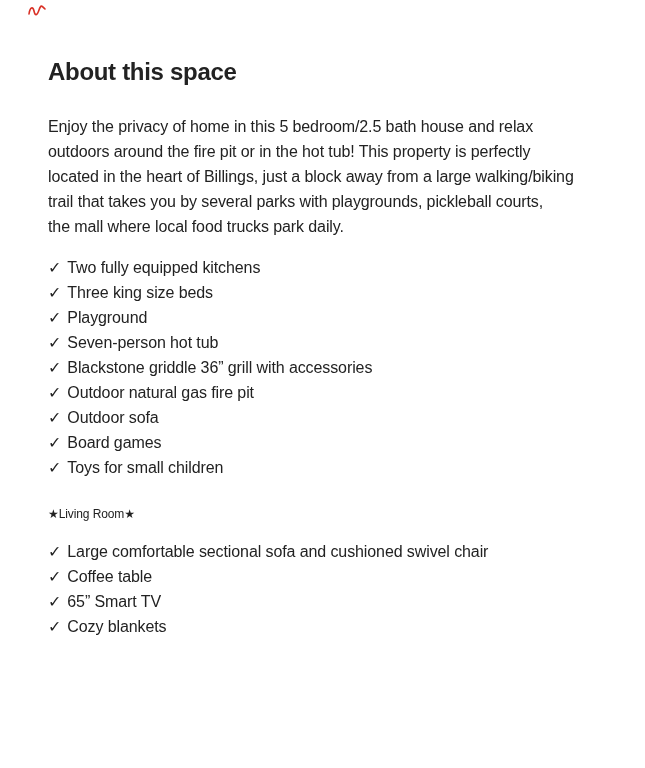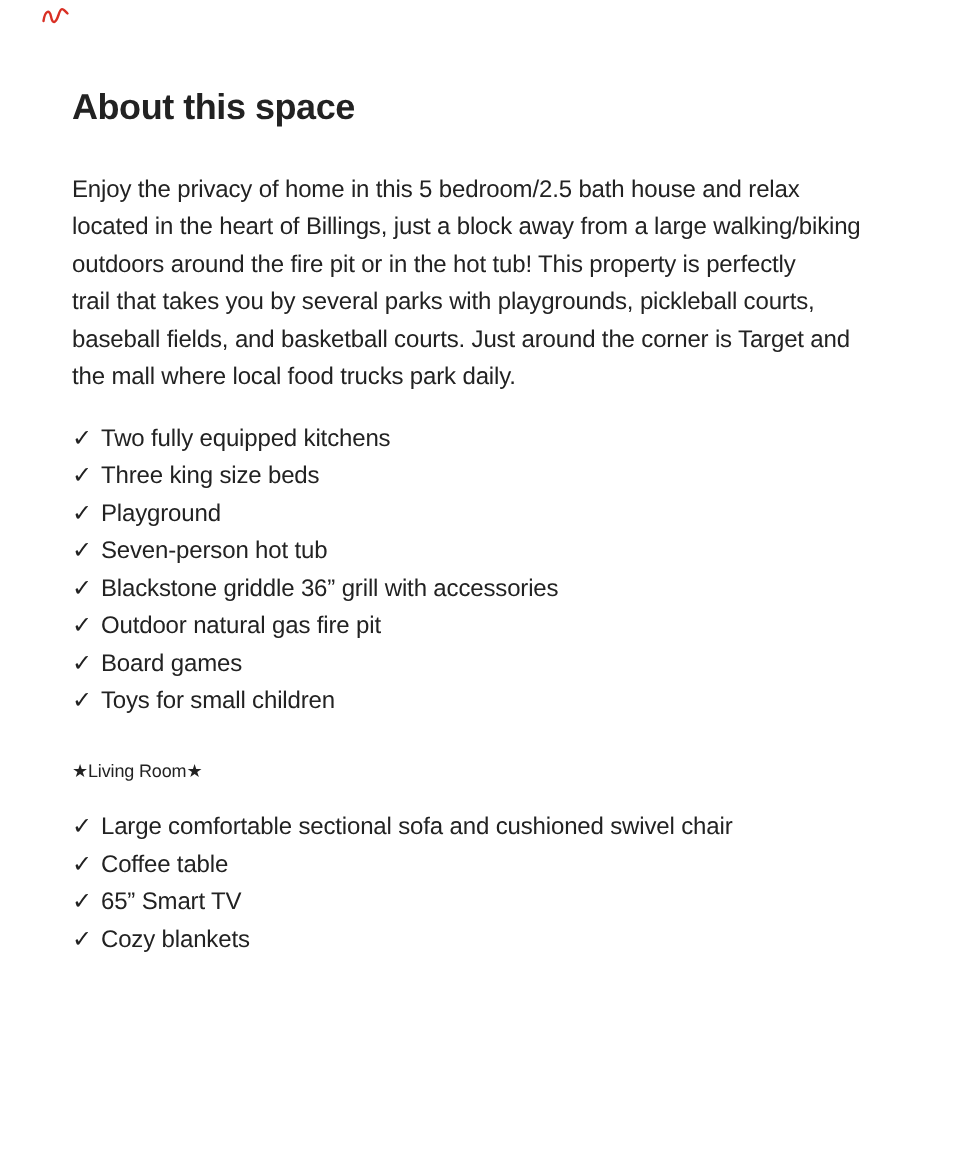--- a/index.html
+++ b/index.html
@@ -85,35 +85,35 @@
   <svg class="red-mark" viewBox="0 0 20 15" xmlns="http://www.w3.org/2000/svg">
     <path d="M2 11 C3 4, 6 3, 7 8 S10 13, 12 7 S15 3, 18 6" fill="none" stroke="#d93025" stroke-width="1.6" stroke-linecap="round"></path>
   </svg>
 
   <main class="content">
 
     <h1 class="section-title">About this space</h1>
 
     <div class="para">
       <div class="line">Enjoy the privacy of home in this 5 bedroom/2.5 bath house and relax</div>
+      <div class="line">outdoors around the fire pit or in the hot tub! This property is perfectly</div>
       <div class="line">located in the heart of Billings, just a block away from a large walking/biking</div>
-      <div class="line">outdoors around the fire pit or in the hot tub! This property is perfectly</div>
       <div class="line">trail that takes you by several parks with playgrounds, pickleball courts,</div>
-      <div class="line">baseball fields, and basketball courts. Just around the corner is Target and</div>
       <div class="line">the mall where local food trucks park daily.</div>
     </div>
 
 
     <div class="checklist">
       <div class="check-item"><span class="check">✓</span><span>Two fully equipped kitchens</span></div>
       <div class="check-item"><span class="check">✓</span><span>Three king size beds</span></div>
       <div class="check-item"><span class="check">✓</span><span>Playground</span></div>
       <div class="check-item"><span class="check">✓</span><span>Seven-person hot tub</span></div>
       <div class="check-item"><span class="check">✓</span><span>Blackstone griddle 36” grill with accessories</span></div>
       <div class="check-item"><span class="check">✓</span><span>Outdoor natural gas fire pit</span></div>
+      <div class="check-item"><span class="check">✓</span><span>Outdoor sofa</span></div>
       <div class="check-item"><span class="check">✓</span><span>Board games</span></div>
       <div class="check-item"><span class="check">✓</span><span>Toys for small children</span></div>
     </div>
 
     <div class="lr-head">★Living Room★</div>
 
 
     <div class="checklist list2">
       <div class="check-item"><span class="check">✓</span><span>Large comfortable sectional sofa and cushioned swivel chair</span></div>
       <div class="check-item"><span class="check">✓</span><span>Coffee table</span></div>

